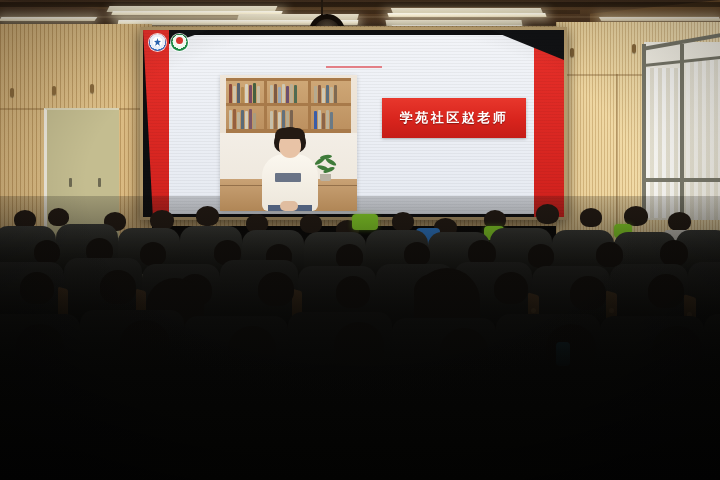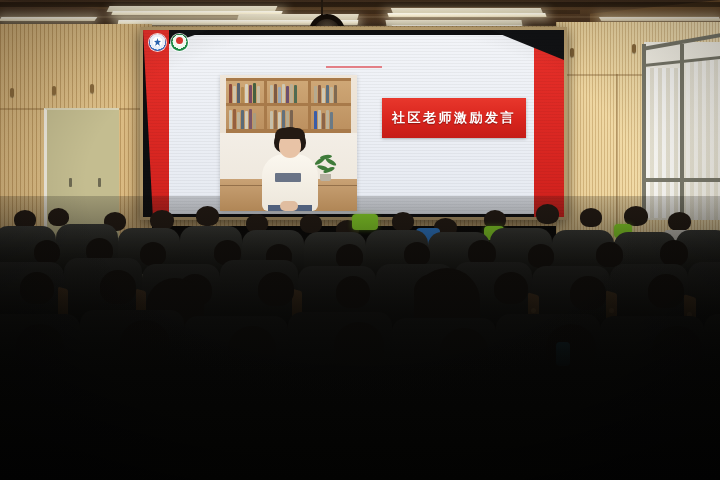--- a/index.html
+++ b/index.html
@@ -382,21 +382,21 @@
           <div class="p-print"></div>
           <div class="p-jeans"></div>
           <div class="p-hands"></div>
           <div class="p-hair"></div>
           <div class="p-face"></div>
           <div class="p-fringe"></div>
         </div>
       </div>
 
       <div class="banner">
-        <span class="banner-text">社区老师激励发言</span>
+        <span class="banner-text">学苑社区赵老师</span>
       </div>
 
       <div class="scanlines"></div>
     </div>
   </div>
 
   <div class="audience">
 
     <div class="head lit" style="left:14px;top:14px;width:22px;height:19px;"></div>
     <div class="head lit" style="left:48px;top:12px;width:21px;height:18px;"></div>

